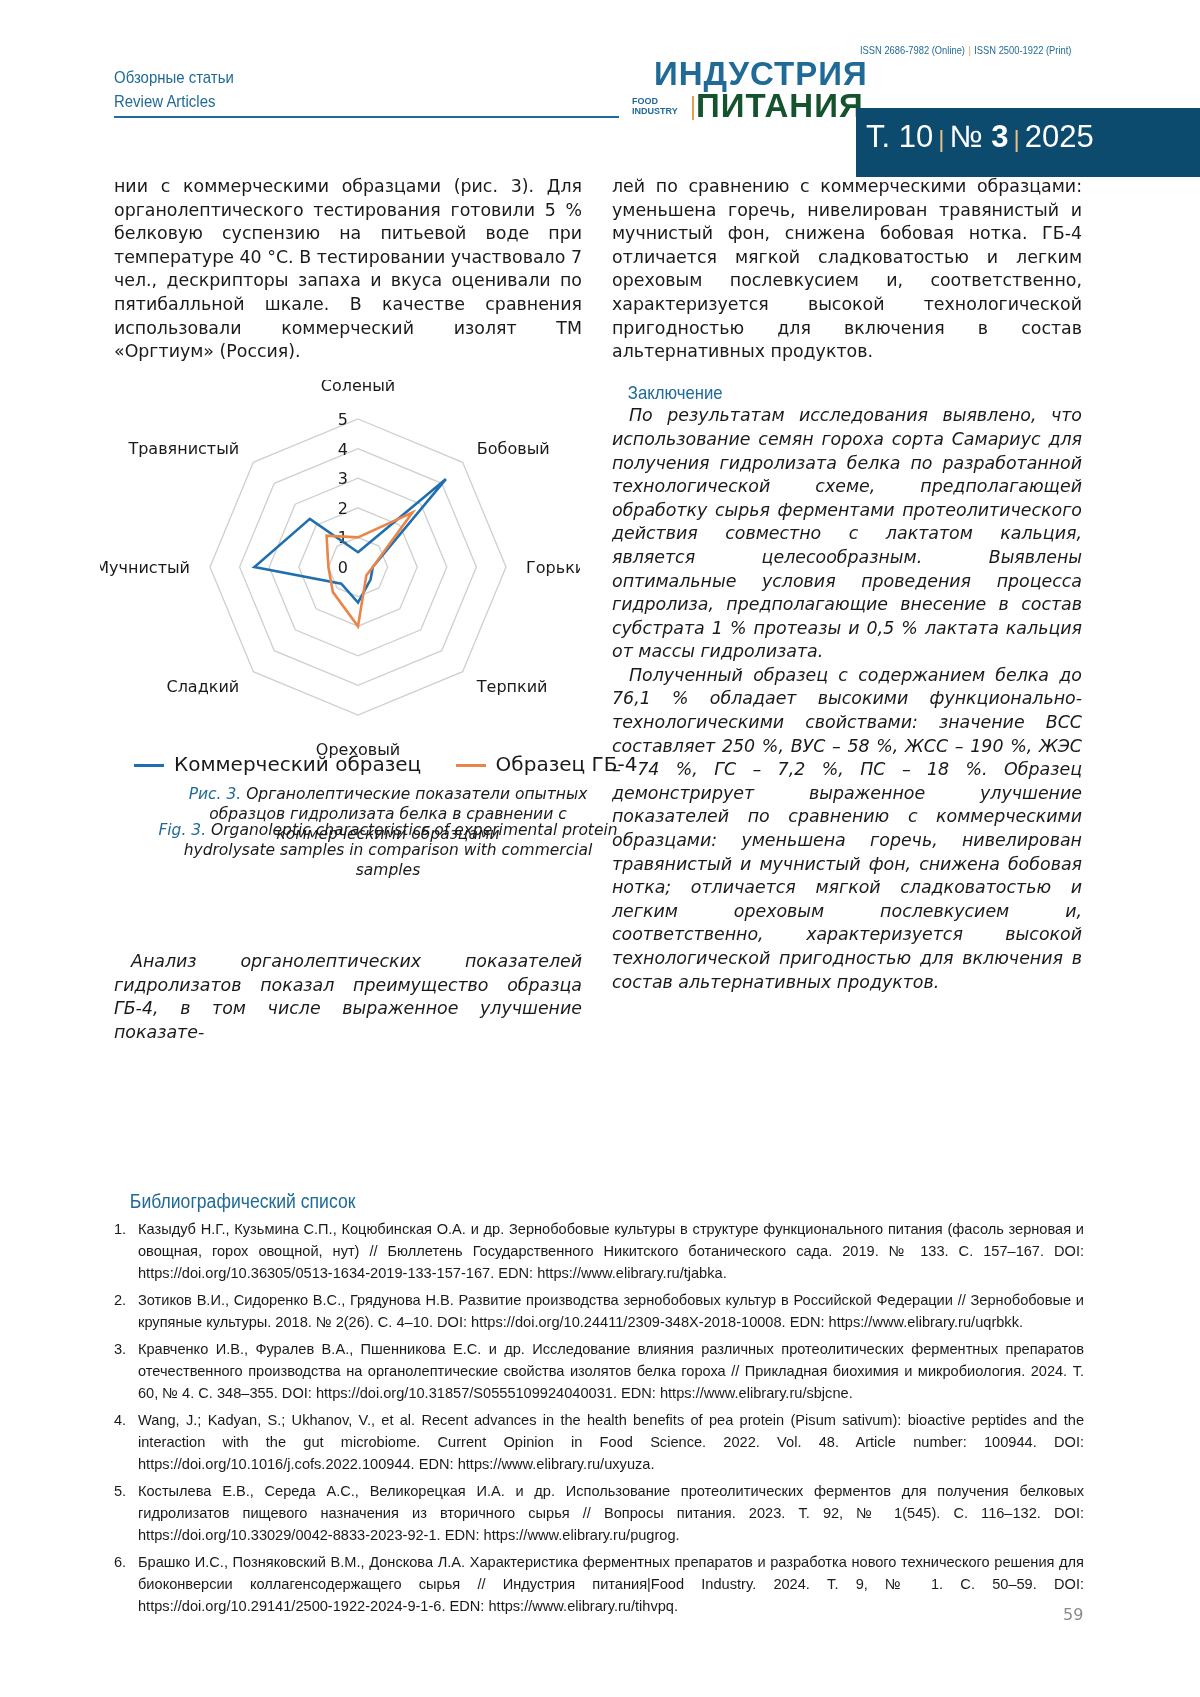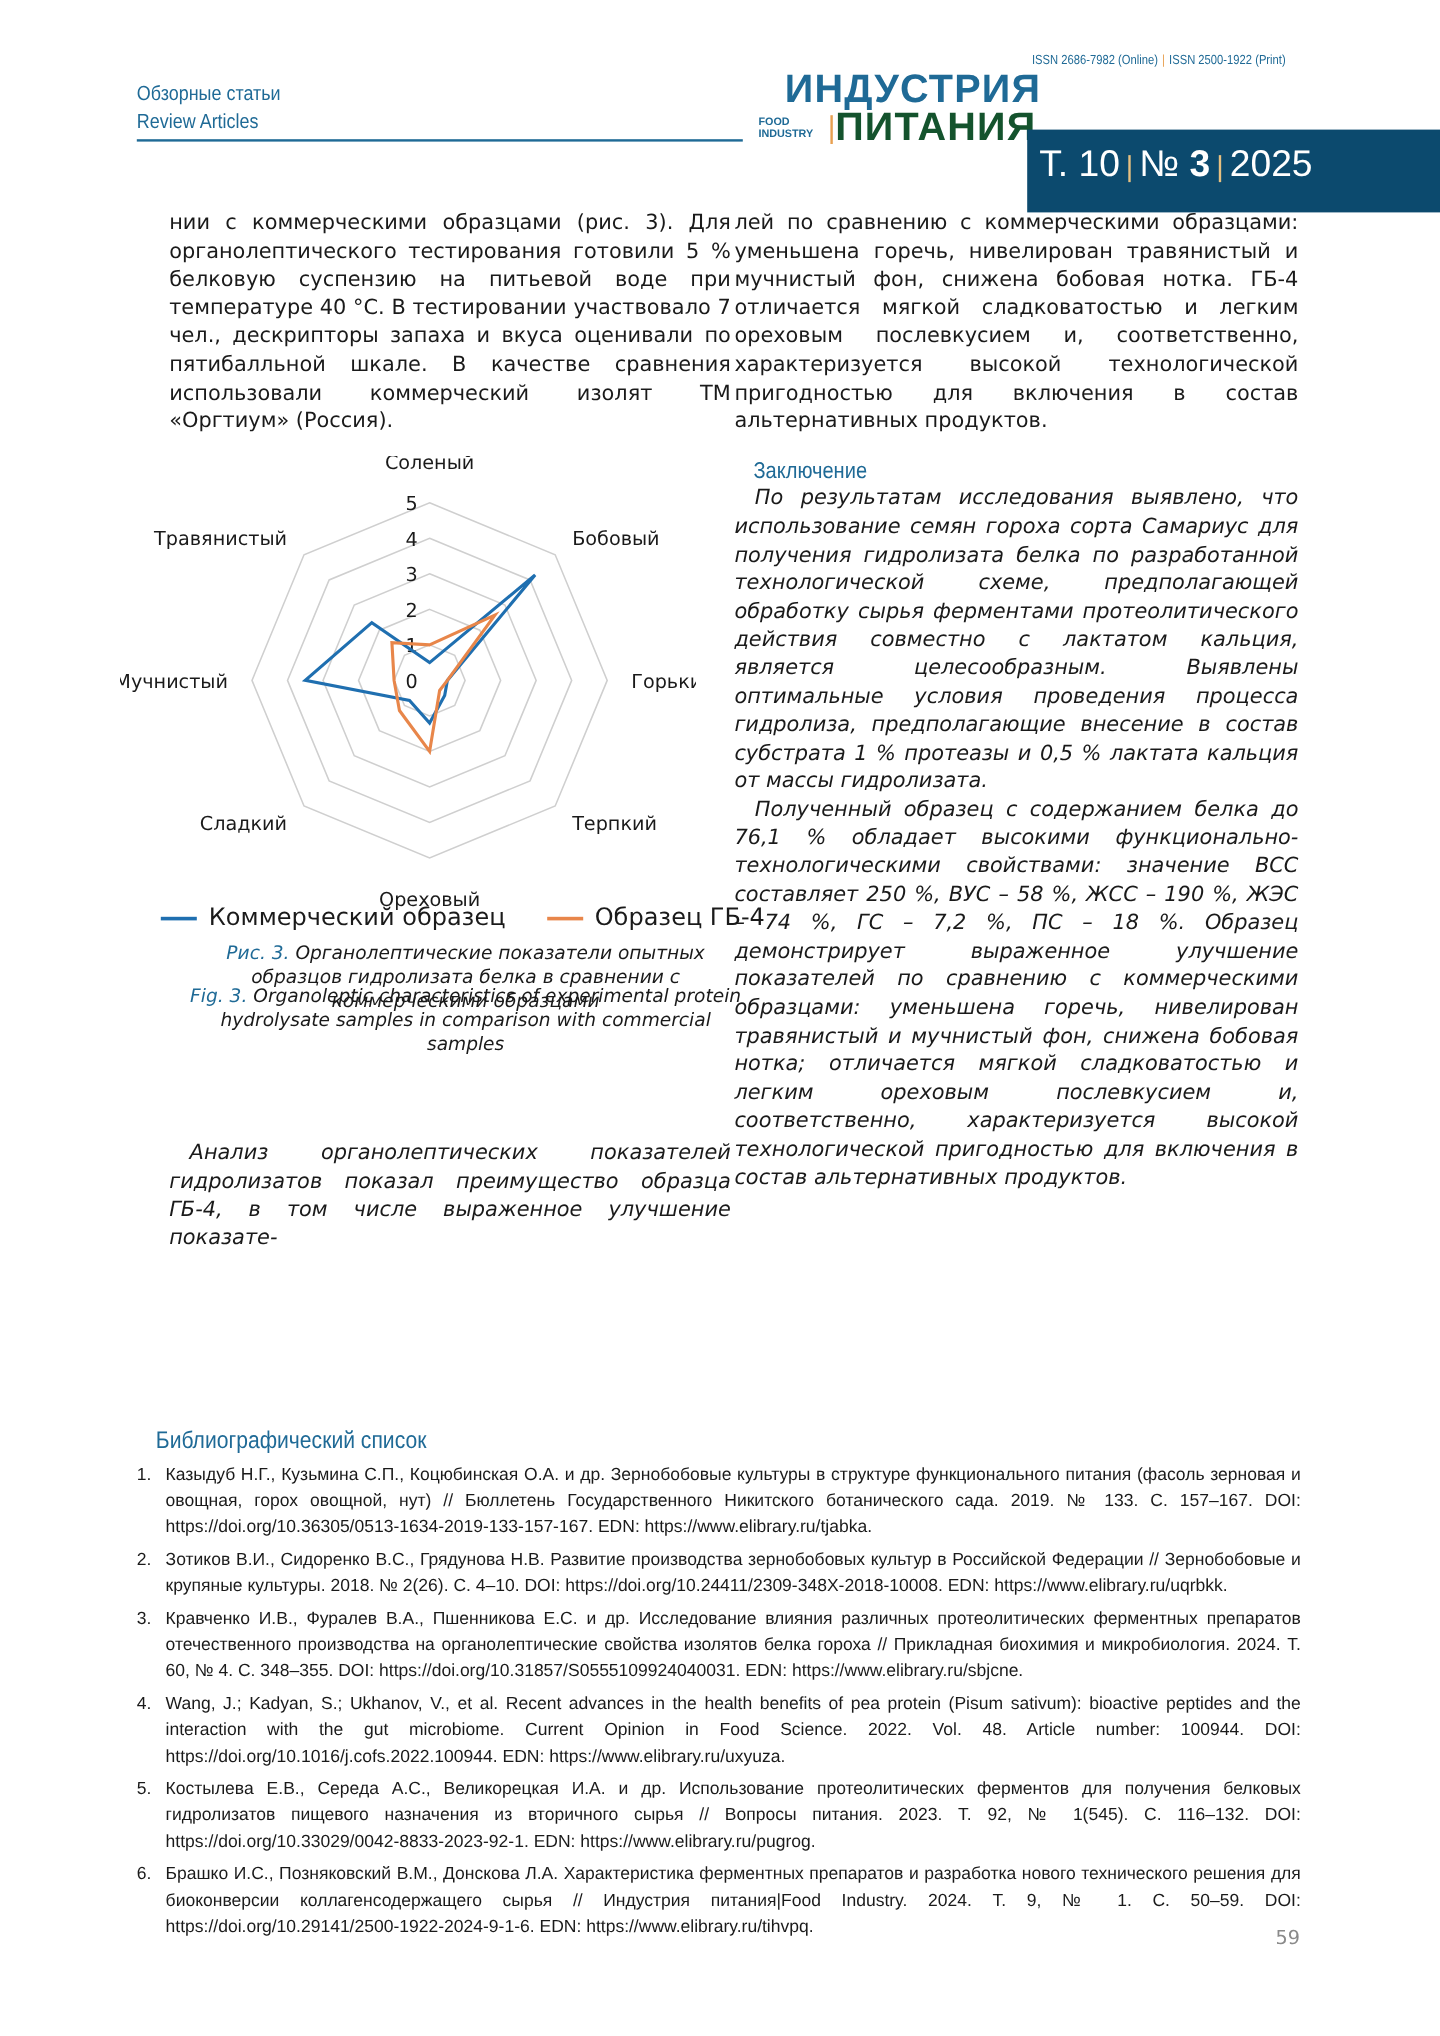--- a/index.html
+++ b/index.html
@@ -14,21 +14,21 @@
   .brand-bottom { left: 696px; top: 90px; font-family: "Liberation Sans", sans-serif; font-weight: bold; font-size: 33px; line-height: 32px; color: #14532d; letter-spacing: 1px; }
   .brand-small { left: 632px; top: 96px; width: 58px; text-align: left; font-family: "Liberation Sans", sans-serif; font-weight: bold; font-size: 9px; line-height: 10px; color: #1f6a96; }
   .brand-bar { left: 692px; top: 96px; width: 2px; height: 24px; background: #e8a050; }
   .issue-box { left: 856px; top: 64px; width: 344px; height: 69px; background: #0c4a6e; color: #ffffff; font-family: "Liberation Sans", sans-serif; font-size: 31px; line-height: 58px; padding-left: 10px; box-sizing: border-box; white-space: nowrap; margin-top: 44px; }
   .issue-box .b { font-weight: bold; }
   .issue-box .sep { color: #e8c080; font-size: 24px; padding: 0 5px; }
   
   .col { font-size: 17.4px; line-height: 23.6px; text-align: justify; color: #1a1a1a; }
   .col p { margin: 0; }
   .col .indent { text-indent: 17px; font-style: italic; }
-  .col-left { left: 114px; width: 468px; margin-left: 27px; }
+  .col-left { left: 114px; width: 468px; }
   .col-right { left: 612px; width: 470px; }
   .heading { font-family: "Liberation Sans", sans-serif; font-size: 19px; color: #1f6a96; transform: scaleX(0.88); transform-origin: left top; white-space: nowrap; }
   
   #radar { left: 100px; top: 380px; width: 480px; height: 390px; }
   .legend { left: 134px; top: 752px; font-size: 20px; color: #1a1a1a; white-space: nowrap; }
   .legend .swatch { display: inline-block; width: 30px; height: 3px; vertical-align: middle; margin-right: 10px; }
   .legend .item { display: inline-block; margin-right: 28px; }
   .caption { left: 114px; width: 468px; text-align: center; font-style: italic; font-size: 15.5px; line-height: 20px; color: #1a1a1a; margin-left: 40px; }
   .caption .fig { color: #1f6a96; }
   

